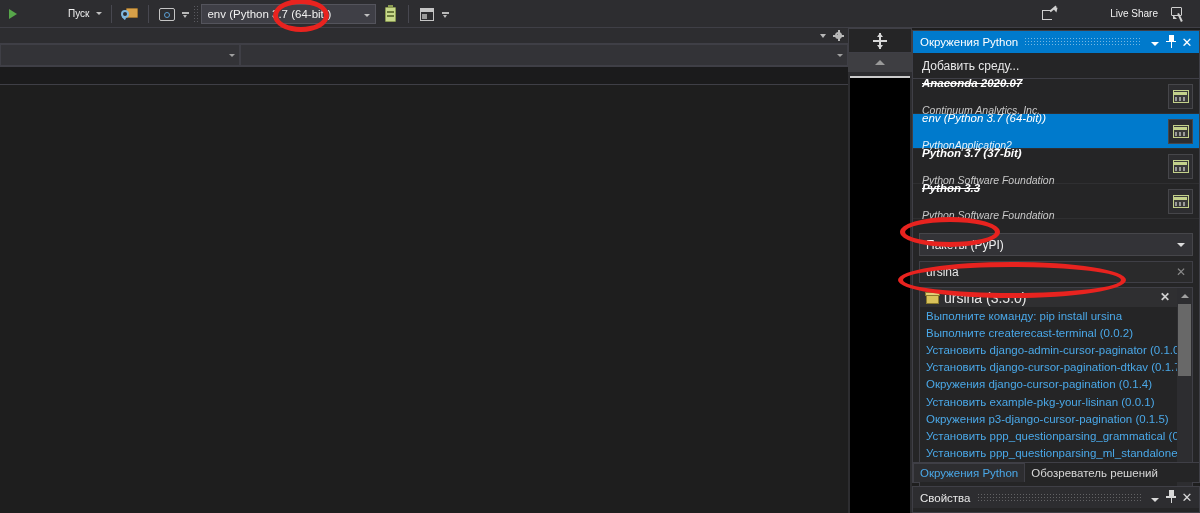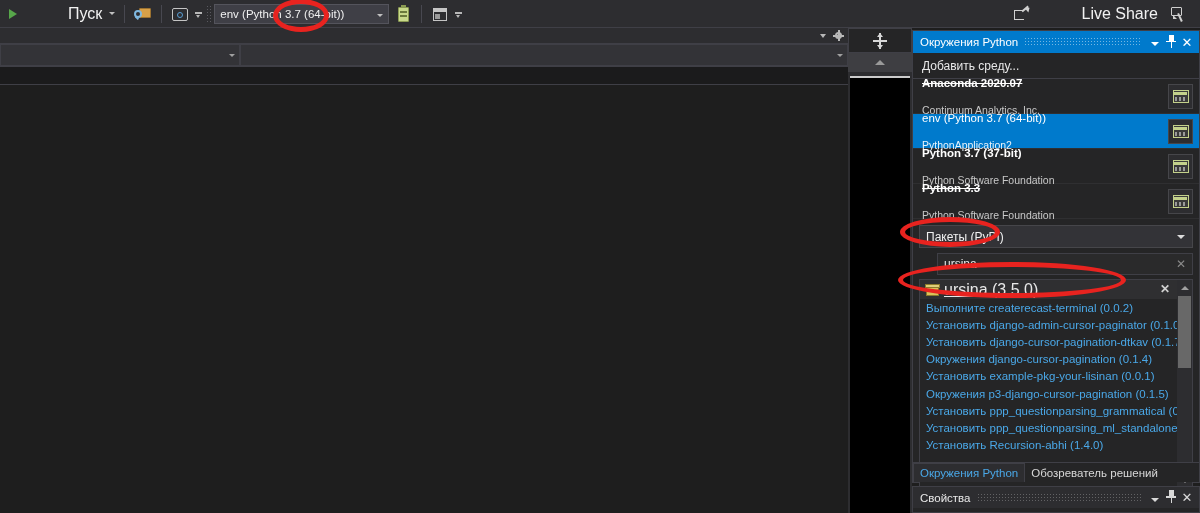--- a/index.html
+++ b/index.html
@@ -28,21 +28,21 @@
     height: 22px; padding: 0 4px; margin: 0 1px;
     cursor: default; color: #f1f1f1;
   }
   .play-tri {
     width: 0; height: 0;
     border-left: 8px solid #57a64a;
     border-top: 5px solid transparent;
     border-bottom: 5px solid transparent;
     margin-left: 4px;
   }
-  .tb-label { font-size: 16px; padding-left: 47px; }
+  .tb-label { font-size: 10px; padding-left: 47px; }
   .mini-chev {
     width: 0; height: 0;
     border-left: 3px solid transparent;
     border-right: 3px solid transparent;
     border-top: 3px solid #c0c0c0;
     margin-left: 3px;
   }
   .tb-sep { width: 1px; height: 18px; background: #484850; margin: 0 4px; }
 
   .icon-sq {
@@ -295,21 +295,21 @@
     border-bottom: 1px solid #3f3f46;
   }
   .env-list { background: #252526; }
   .env-row {
     position: relative; height: 35px;
     display: flex; align-items: center;
     padding-left: 9px;
     border-bottom: 1px solid #2f2f31;
   }
   .env-row.sel { background: #007acc; }
-  .env-texts { display: flex; flex-direction: column; justify-content: flex-end; gap: 15px; }
+  .env-texts { display: flex; flex-direction: column; justify-content: flex-end; gap: 15px; font-style: italic; }
   .env-name { font-size: 11.5px; font-weight: bold; color: #ffffff; }
   .env-row.strike .env-name { text-decoration: line-through; }
   .env-sub { font-size: 10.5px; color: #c8c8c8; }
   .env-row.sel .env-name { font-weight: normal; }
   .env-row.sel .env-sub { color: #e6f3fb; }
   .env-btn {
     position: absolute; right: 6px; top: 5px;
     width: 25px; height: 25px; background: #2d2d30;
     border: 1px solid #46464a;
     display: flex; align-items: center; justify-content: center;
@@ -322,33 +322,33 @@
   .ic-interactive .it {
     position: absolute; left: 1.5px; top: 1.5px; width: 13px; height: 3.5px; background: #c3d18b;
   }
   .ic-interactive .ig {
     position: absolute; left: 2px; top: 6.5px; width: 12px; height: 4.5px;
     background-image: linear-gradient(90deg,#9a9a9a 0 2px,transparent 2px 4px);
     background-size: 4px 4px;
   }
 
   .pkg-combo {
-    margin: 6px 6px 0 6px; height: 23px;
+    margin: 14px 6px 0 6px; height: 23px;
     background: #333337; border: 1px solid #46464a;
     display: flex; align-items: center; padding: 0 6px;
     font-size: 12px; color: #f1f1f1; position: relative;
   }
   .pkg-combo .pc-chev {
     position: absolute; right: 7px; top: 9px;
     width: 0; height: 0;
     border-left: 4px solid transparent; border-right: 4px solid transparent;
     border-top: 4px solid #dcdcdc;
   }
   .search-box {
-    margin: 5px 6px 0 24px; height: 22px;
+    margin: 5px 6px 0 6px; height: 22px;
     background: #2a2a2b; border: 1px solid #3f3f46;
     display: flex; align-items: center; padding: 0 6px;
     position: relative;
   }
   .search-box .sval { font-size: 12px; color: #e6e6e6; }
   .search-box .sclear { position: absolute; right: 6px; top: 3px; color: #8a8a8a; font-size: 12px; }
 
   .results {
     position: relative;
     margin: 4px 6px 0 6px;
@@ -364,21 +364,21 @@
   }
   .ic-pkg { position: relative; width: 13px; height: 12px; margin-right: 5px; }
   .ic-pkg .pkbox {
     position: absolute; left: 0; top: 3px; width: 13px; height: 9px;
     background: #d9c25a; border: 1px solid #8a7a2c;
   }
   .ic-pkg .pklid {
     position: absolute; left: -1px; top: 0px; width: 15px; height: 4px;
     background: #e0cf78; border: 1px solid #8a7a2c;
   }
-  .res-head .rh-name { font-size: 16px; color: #e8e8e8; text-decoration: underline; }
+  .res-head .rh-name { font-size: 14px; color: #e8e8e8; }
   .res-head .rh-x { position: absolute; right: 22px; top: 2px; font-size: 12px; color: #d0d0d0; font-weight: bold; }
   .res-list { }
   .res-item {
     height: 17.2px; padding: 0 6px;
     display: flex; align-items: center;
     color: #4aa8e8; font-size: 11.5px;
     white-space: nowrap;
   }
   .res-item.first { color: #4aa8e8; }
   .res-scroll {
@@ -646,20 +646,21 @@
     <div class="results">
       <div class="res-head">
         <span class="ic-pkg">
             <span class="pklid"></span>
             <span class="pkbox"></span>
           </span>
         <span class="rh-name">ursina (3.5.0)</span>
         <span class="rh-x">✕</span>
       </div>
       <div class="res-list">
+        <div class="res-item first">Выполните команду: pip install ursina</div>
         <div class="res-item">Выполните createrecast-terminal (0.0.2)</div>
         <div class="res-item">Установить django-admin-cursor-paginator (0.1.0)</div>
         <div class="res-item">Установить django-cursor-pagination-dtkav (0.1.7)</div>
         <div class="res-item">Окружения django-cursor-pagination (0.1.4)</div>
         <div class="res-item">Установить example-pkg-your-lisinan (0.0.1)</div>
         <div class="res-item">Окружения p3-django-cursor-pagination (0.1.5)</div>
         <div class="res-item">Установить ppp_questionparsing_grammatical (0.6.5)</div>
         <div class="res-item">Установить ppp_questionparsing_ml_standalone (0.4)</div>
         <div class="res-item">Установить Recursion-abhi (1.4.0)</div>
       </div>

